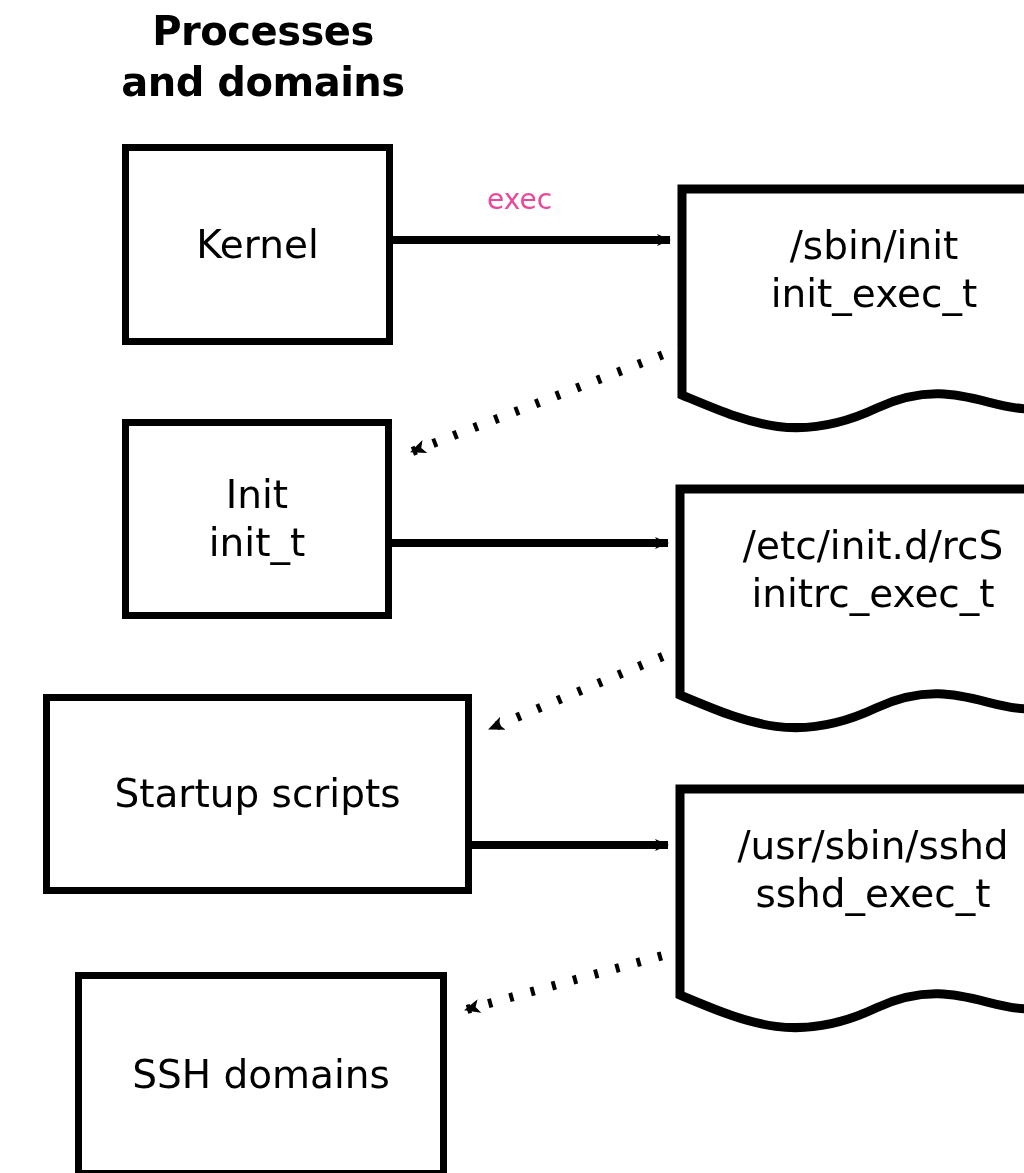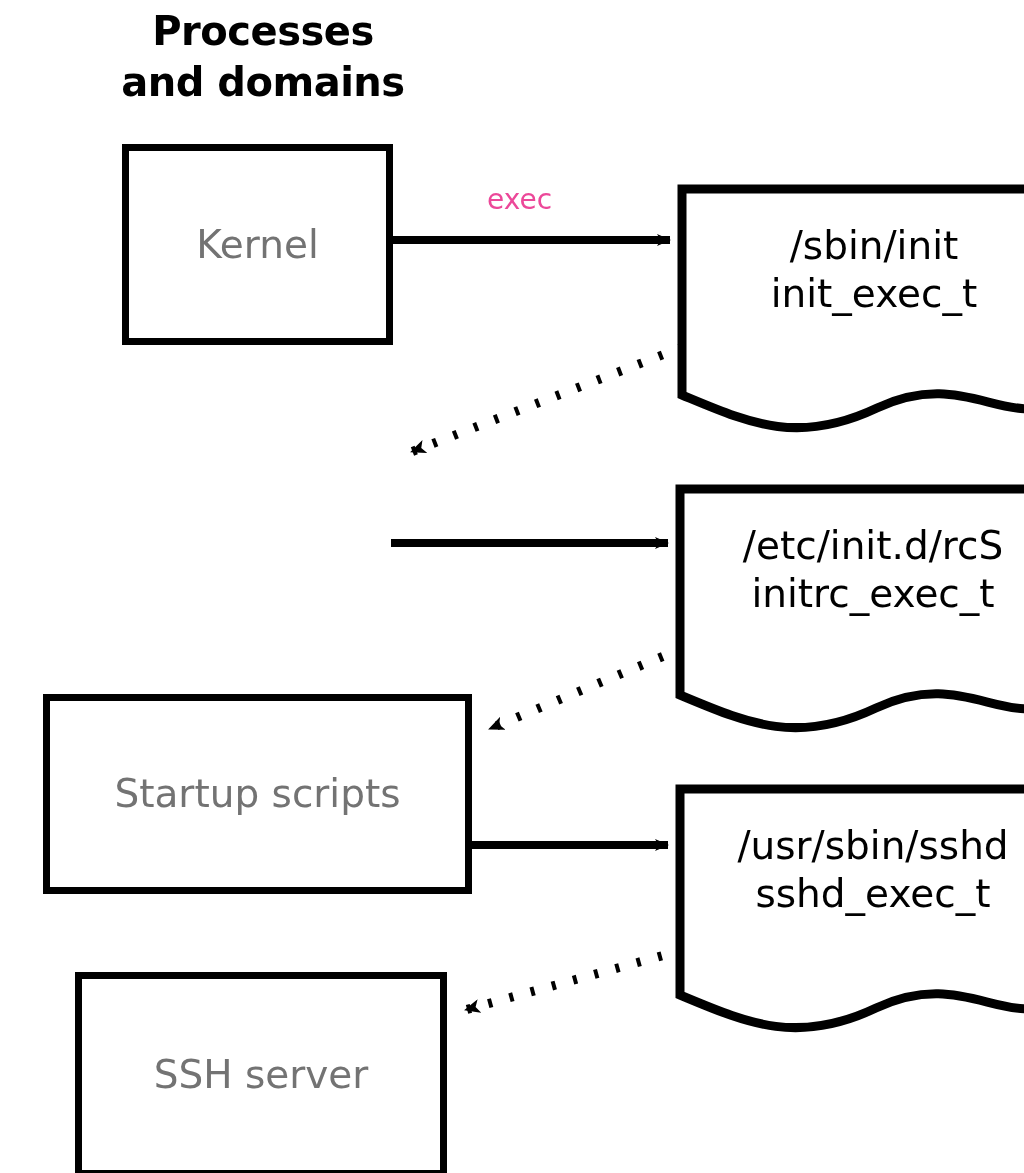--- a/index.html
+++ b/index.html
@@ -32,21 +32,21 @@
 
   .proc-box {
     position: absolute;
     box-sizing: border-box;
     border: 7px solid #000000;
     background: #ffffff;
     display: flex;
     flex-direction: column;
     align-items: center;
     justify-content: center;
-    color: #737373;
+    color: #000000;
     font-size: 39px;
     line-height: 1.22;
     z-index: 5;
   }
   .proc-box .l1, .proc-box .l2 { display: block; white-space: nowrap; }
 
   .doc-shape {
     position: absolute;
     z-index: 5;
   }
@@ -119,27 +119,31 @@
       <line x1="640" y1="950" x2="422" y2="1010" stroke="#000000" stroke-width="9" stroke-dasharray="4 18" stroke-linecap="butt" marker-end="url(#dottedArrow)"></line>
     </g>
   </svg>
 
   <div class="edge-label" style="left:444px; top:186px;">exec</div>
 
   <div class="proc-box" style="left:79px; top:144px; width:271px; height:201px;">
     <span class="l1">Kernel</span>
   </div>
 
+  <div class="proc-box" style="left:79px; top:419px; width:270px; height:200px;">
+    <span class="l1">Init</span>
+    <span class="l2">init_t</span>
+  </div>
 
   <div class="proc-box" style="left:0px; top:694px; width:429px; height:200px;">
     <span class="l1">Startup scripts</span>
   </div>
 
   <div class="proc-box" style="left:32px; top:972px; width:372px; height:205px;">
-    <span class="l1">SSH server</span>
+    <span class="l1">SSH domains</span>
   </div>
 
   <div class="doc-shape" style="left:634px; top:184px; width:394px; height:252px;">
     <svg width="394" height="252" viewBox="0 0 394 252">
       <path d="M5,5 L390,5 L390,214 C330,250 290,182 200,224 C120,262 70,238 5,211 Z" fill="#ffffff" stroke="#000000" stroke-width="9" stroke-linejoin="miter"></path>
     </svg>
     <div class="doc-label" style="top:38px;">
       <span class="l1">/sbin/init</span>
       <span class="l2">init_exec_t</span>
     </div>

